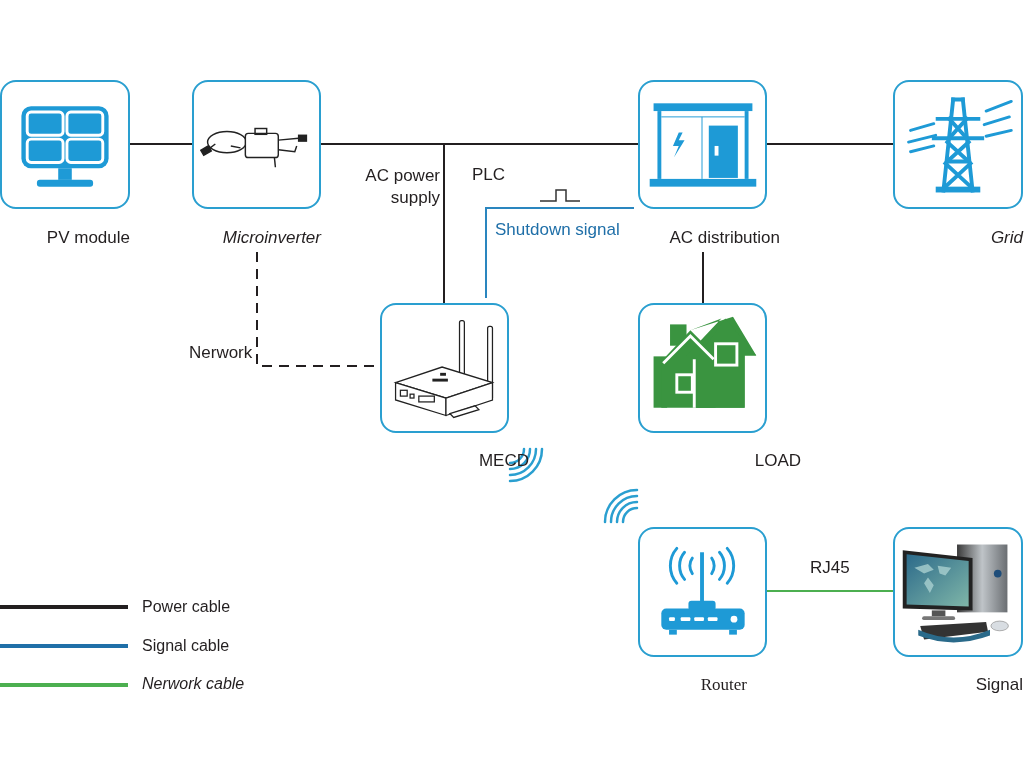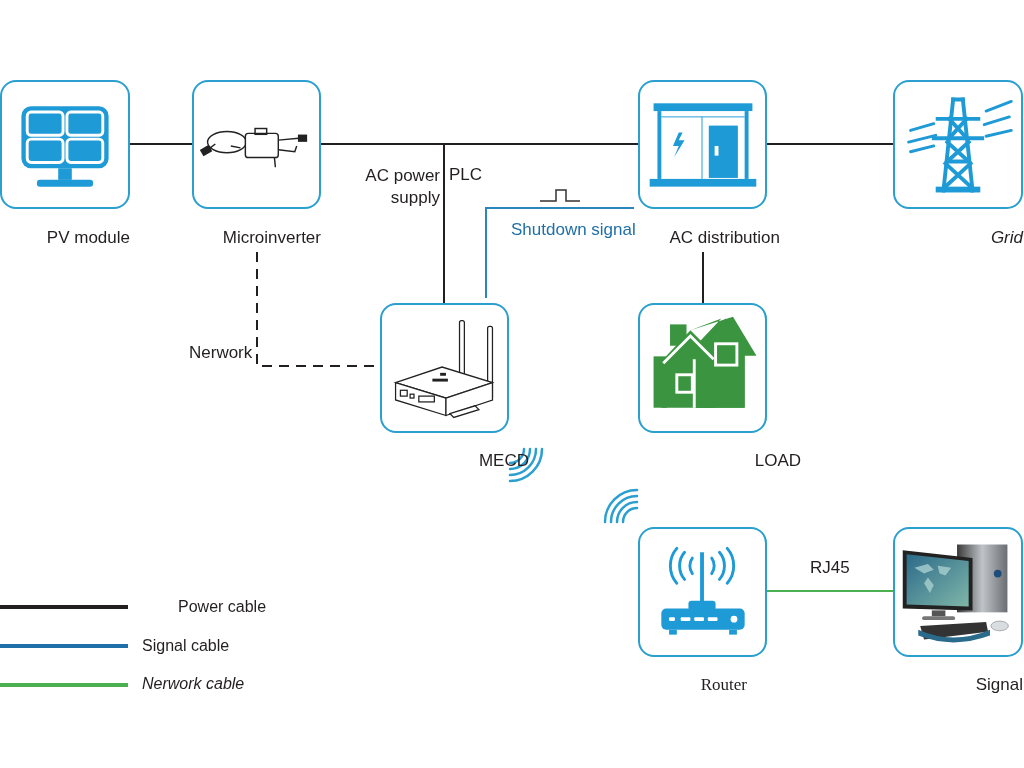--- a/index.html
+++ b/index.html
@@ -5,21 +5,21 @@
   html, body { margin: 0; padding: 0; background: #ffffff; }
   body { width: 1024px; height: 768px; position: relative; overflow: hidden;
          font-family: "Liberation Sans", sans-serif; color: #231f20; }
   .box { position: absolute; box-sizing: border-box; border: 2px solid #2a9fd0;
          border-radius: 16px; background: #fff; overflow: hidden; }
   .box svg { width: 100%; height: 100%; display: block; }
   .label { position: absolute; font-size: 17px; text-align: right; white-space: nowrap; }
   svg.lines { position: absolute; left: 0; top: 0; }
   .legend-line { position: absolute; height: 4px; width: 128px; left: 0; }
   .legend-text { position: absolute; left: 142px; font-size: 16px; }
-  .blue-text { color: #1f6fa8; margin-left: 16px; }
+  .blue-text { color: #1f6fa8; }
 </style>
 </head>
 <body>
 
 <svg class="lines" width="1024" height="768">
 
   <line x1="130" y1="144" x2="192" y2="144" stroke="#231f20" stroke-width="2"></line>
 
   <line x1="320" y1="144" x2="638" y2="144" stroke="#231f20" stroke-width="2"></line>
 
@@ -77,21 +77,21 @@
       <path d="M87,60 L108,58"></path>
       <rect x="108" y="55" width="8" height="6" fill="#222"></rect>
       <path d="M87,70 L104,72 L106,66"></path>
       <path d="M83,78 L84,88"></path>
       <path d="M14,70 L22,64"></path>
       <rect x="8" y="68" width="9" height="6" fill="#222" transform="rotate(-30 12 71)"></rect>
       <path d="M38,66 L48,68"></path>
     </g>
   </svg>
 </div>
-<div class="label" style="left:192px;width:129px;top:228px;">Microinverter</div>
+<div class="label" style="left:192px;width:129px;top:228px;font-style:italic;">Microinverter</div>
 
 <div class="box" style="left:638px;top:80px;width:129px;height:129px;">
   <svg viewBox="0 0 129 129">
     <rect x="14" y="22" width="102" height="8" fill="#1e9ad6"></rect>
     <rect x="18" y="30" width="4" height="70" fill="#1e9ad6"></rect>
     <rect x="108" y="30" width="4" height="70" fill="#1e9ad6"></rect>
     <line x1="22" y1="36" x2="108" y2="36" stroke="#1e9ad6" stroke-width="1"></line>
     <line x1="64" y1="36" x2="64" y2="100" stroke="#1e9ad6" stroke-width="1"></line>
     <path d="M40,52 L34,66 L40,66 L35,78 L46,60 L40,60 L44,52 Z" fill="#1e9ad6"></path>
     <rect x="71" y="45" width="30" height="54" fill="#1e9ad6"></rect>
@@ -122,21 +122,21 @@
       <line x1="94" y1="56" x2="120" y2="50"></line>
     </g>
   </svg>
 </div>
 <div class="label" style="left:893px;width:130px;top:228px;font-style:italic;">Grid</div>
 
 <div class="label" style="left:352px;top:165px;width:88px;line-height:22px;">
   <div>AC power</div>
   <div>supply</div>
 </div>
-<div class="label" style="left:449px;top:165px;">PLC</div>
+<div class="label" style="left:472px;top:165px;">PLC</div>
 <div class="label blue-text" style="left:495px;top:220px;">Shutdown signal</div>
 <div class="label" style="left:189px;top:343px;">Nerwork</div>
 <div class="label" style="left:810px;top:558px;">RJ45</div>
 
 <div class="box" style="left:380px;top:303px;width:129px;height:130px;">
   <svg viewBox="0 0 129 130">
     <g fill="#fff" stroke="#222" stroke-width="1.3">
       <rect x="80" y="16" width="5" height="78" rx="2"></rect>
       <rect x="109" y="22" width="5" height="76" rx="2"></rect>
       <path d="M14,80 L62,64 L114,80 L66,96 Z"></path>
@@ -222,18 +222,18 @@
     <rect x="28" y="90" width="34" height="4" rx="2" fill="#777"></rect>
     <polygon points="26,100 94,96 96,106 30,114" fill="#333"></polygon>
     <path d="M24,104 Q60,120 98,104 L98,110 Q60,124 24,110 Z" fill="#2a6a8a"></path>
     <ellipse cx="108" cy="100" rx="9" ry="5" fill="#d8dde2" stroke="#999" stroke-width="0.8"></ellipse>
   </svg>
 </div>
 <div class="label" style="left:893px;width:130px;top:675px;">Signal</div>
 
 <div>
   <div class="legend-line" style="top:605px;background:#231f20;"></div>
-  <div class="legend-text" style="top:598px;margin-left:36px;">Power cable</div>
+  <div class="legend-text" style="top:598px;">Power cable</div>
   <div class="legend-line" style="top:644px;background:#1f6fa8;"></div>
   <div class="legend-text" style="top:637px;">Signal cable</div>
   <div class="legend-line" style="top:683px;background:#4caf50;"></div>
   <div class="legend-text" style="top:675px;font-style:italic;">Nerwork cable</div>
 </div>
 
 </body></html>

